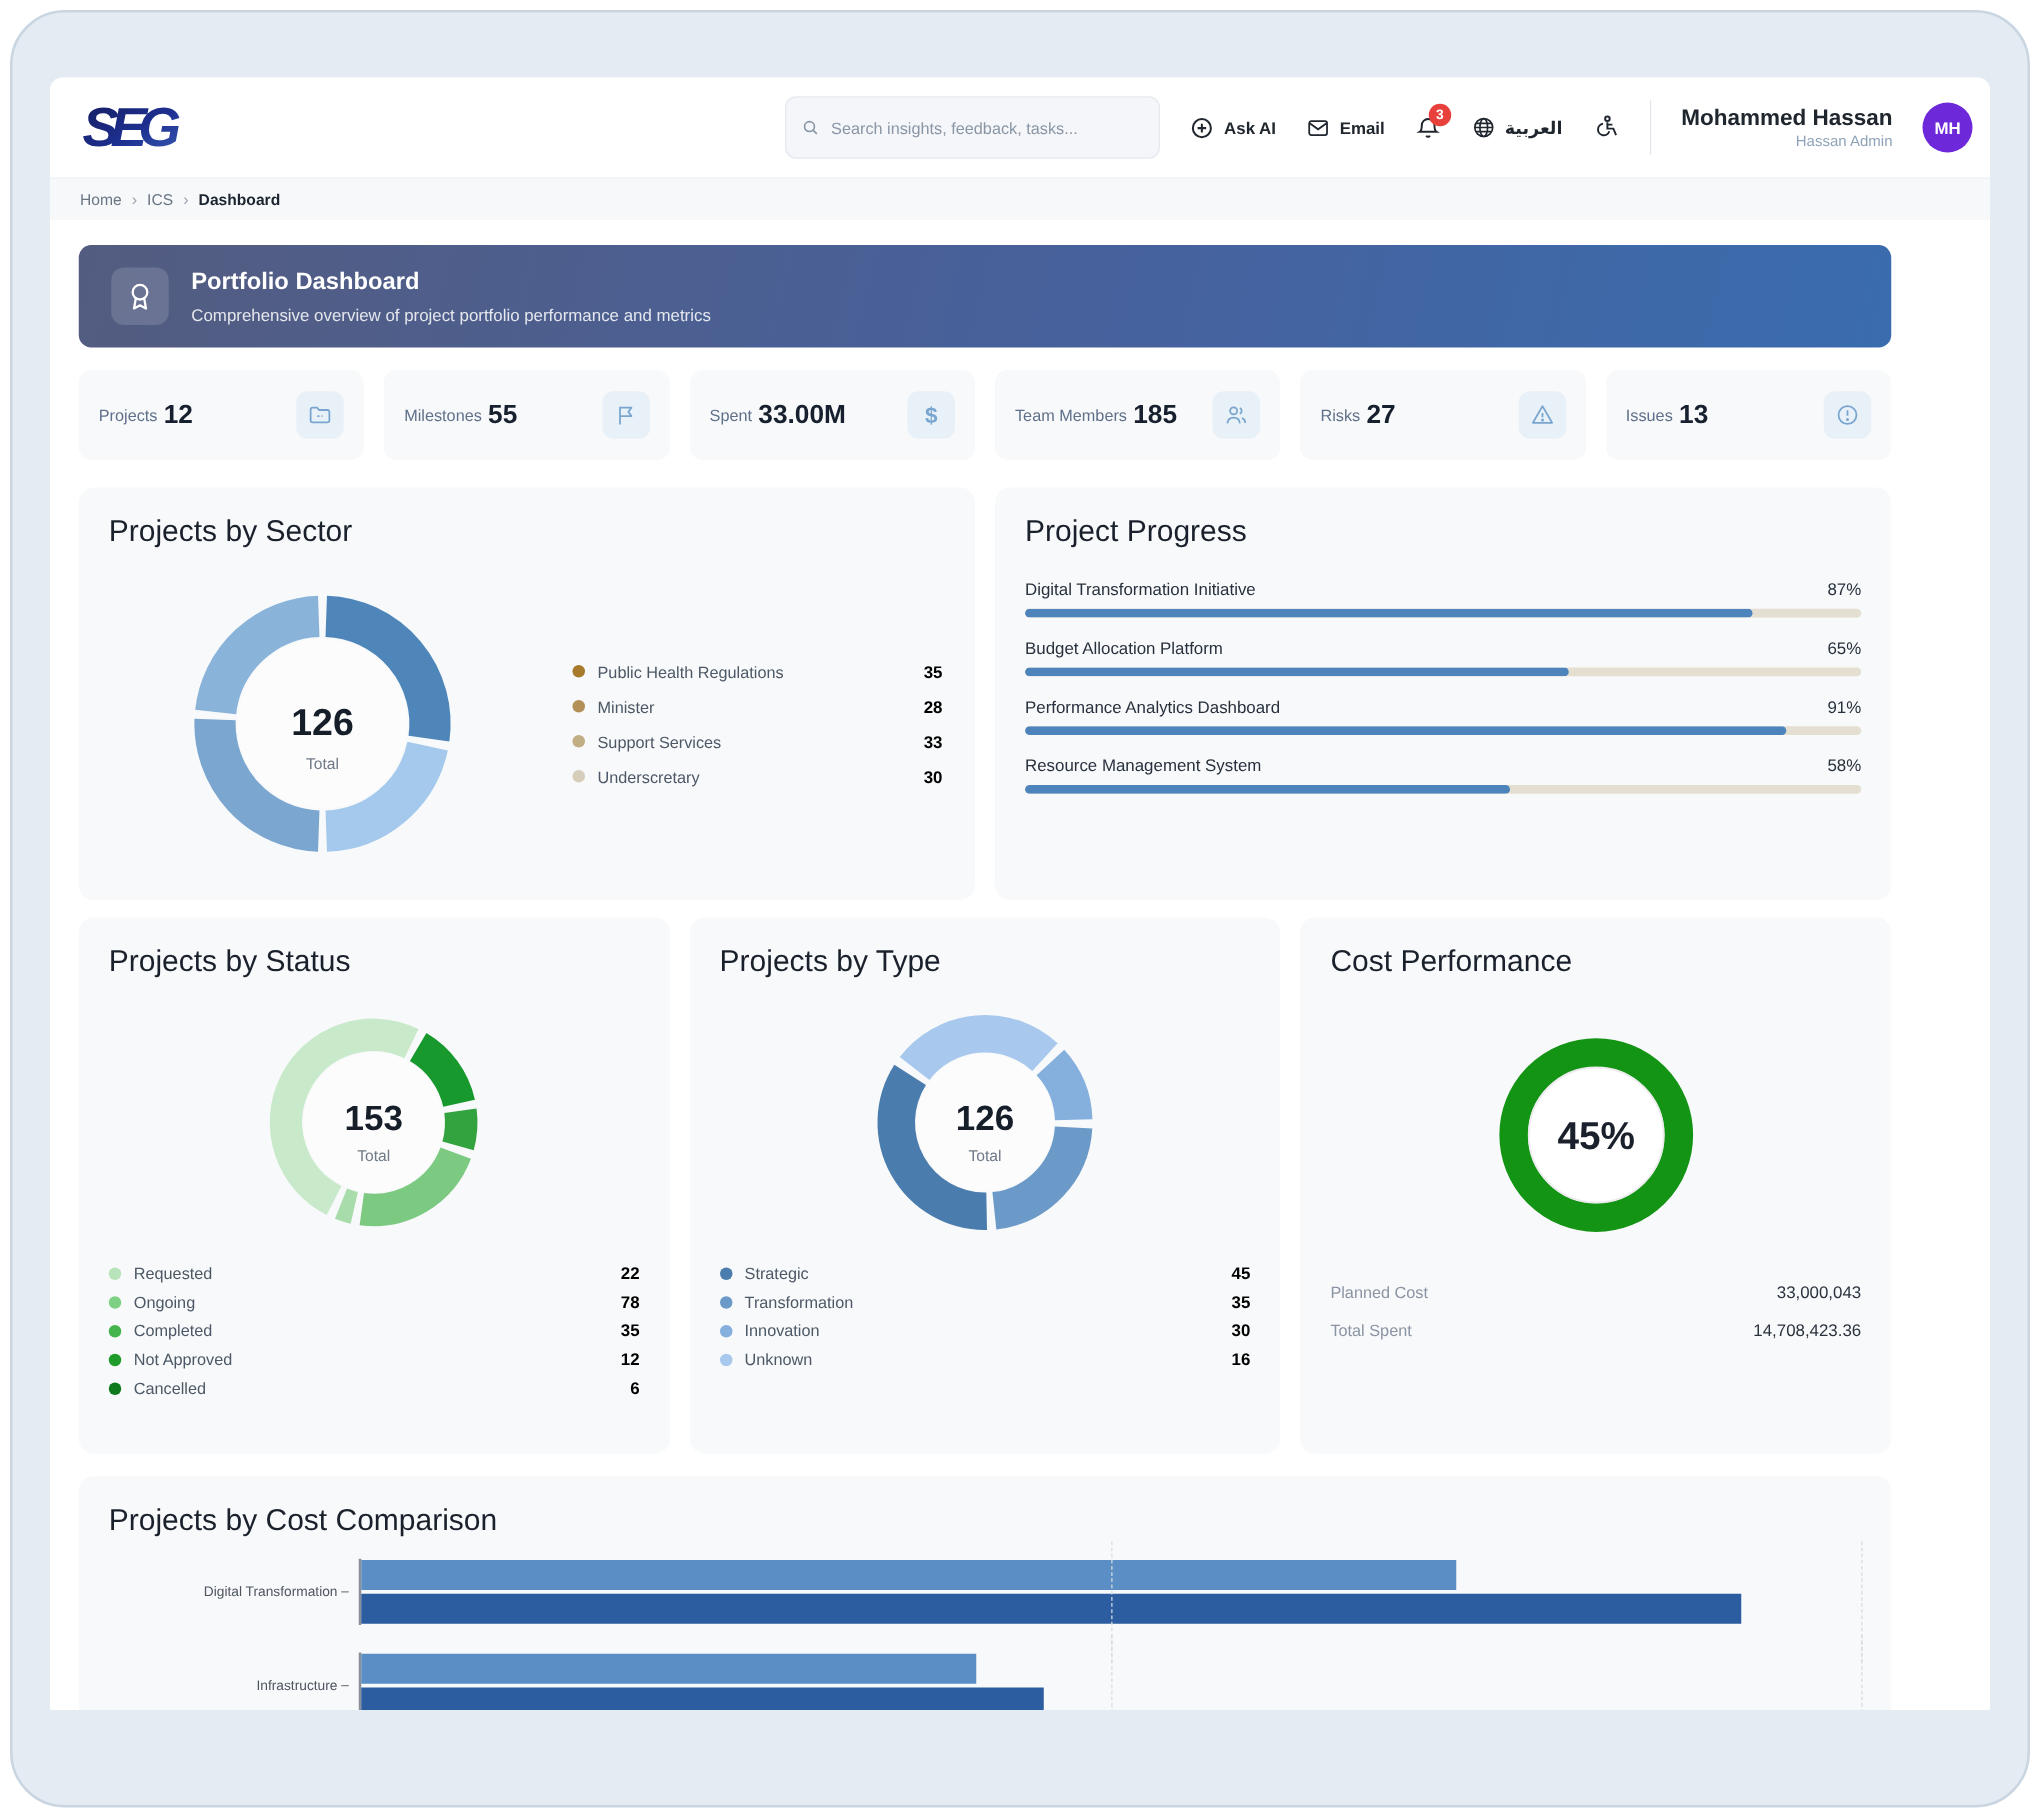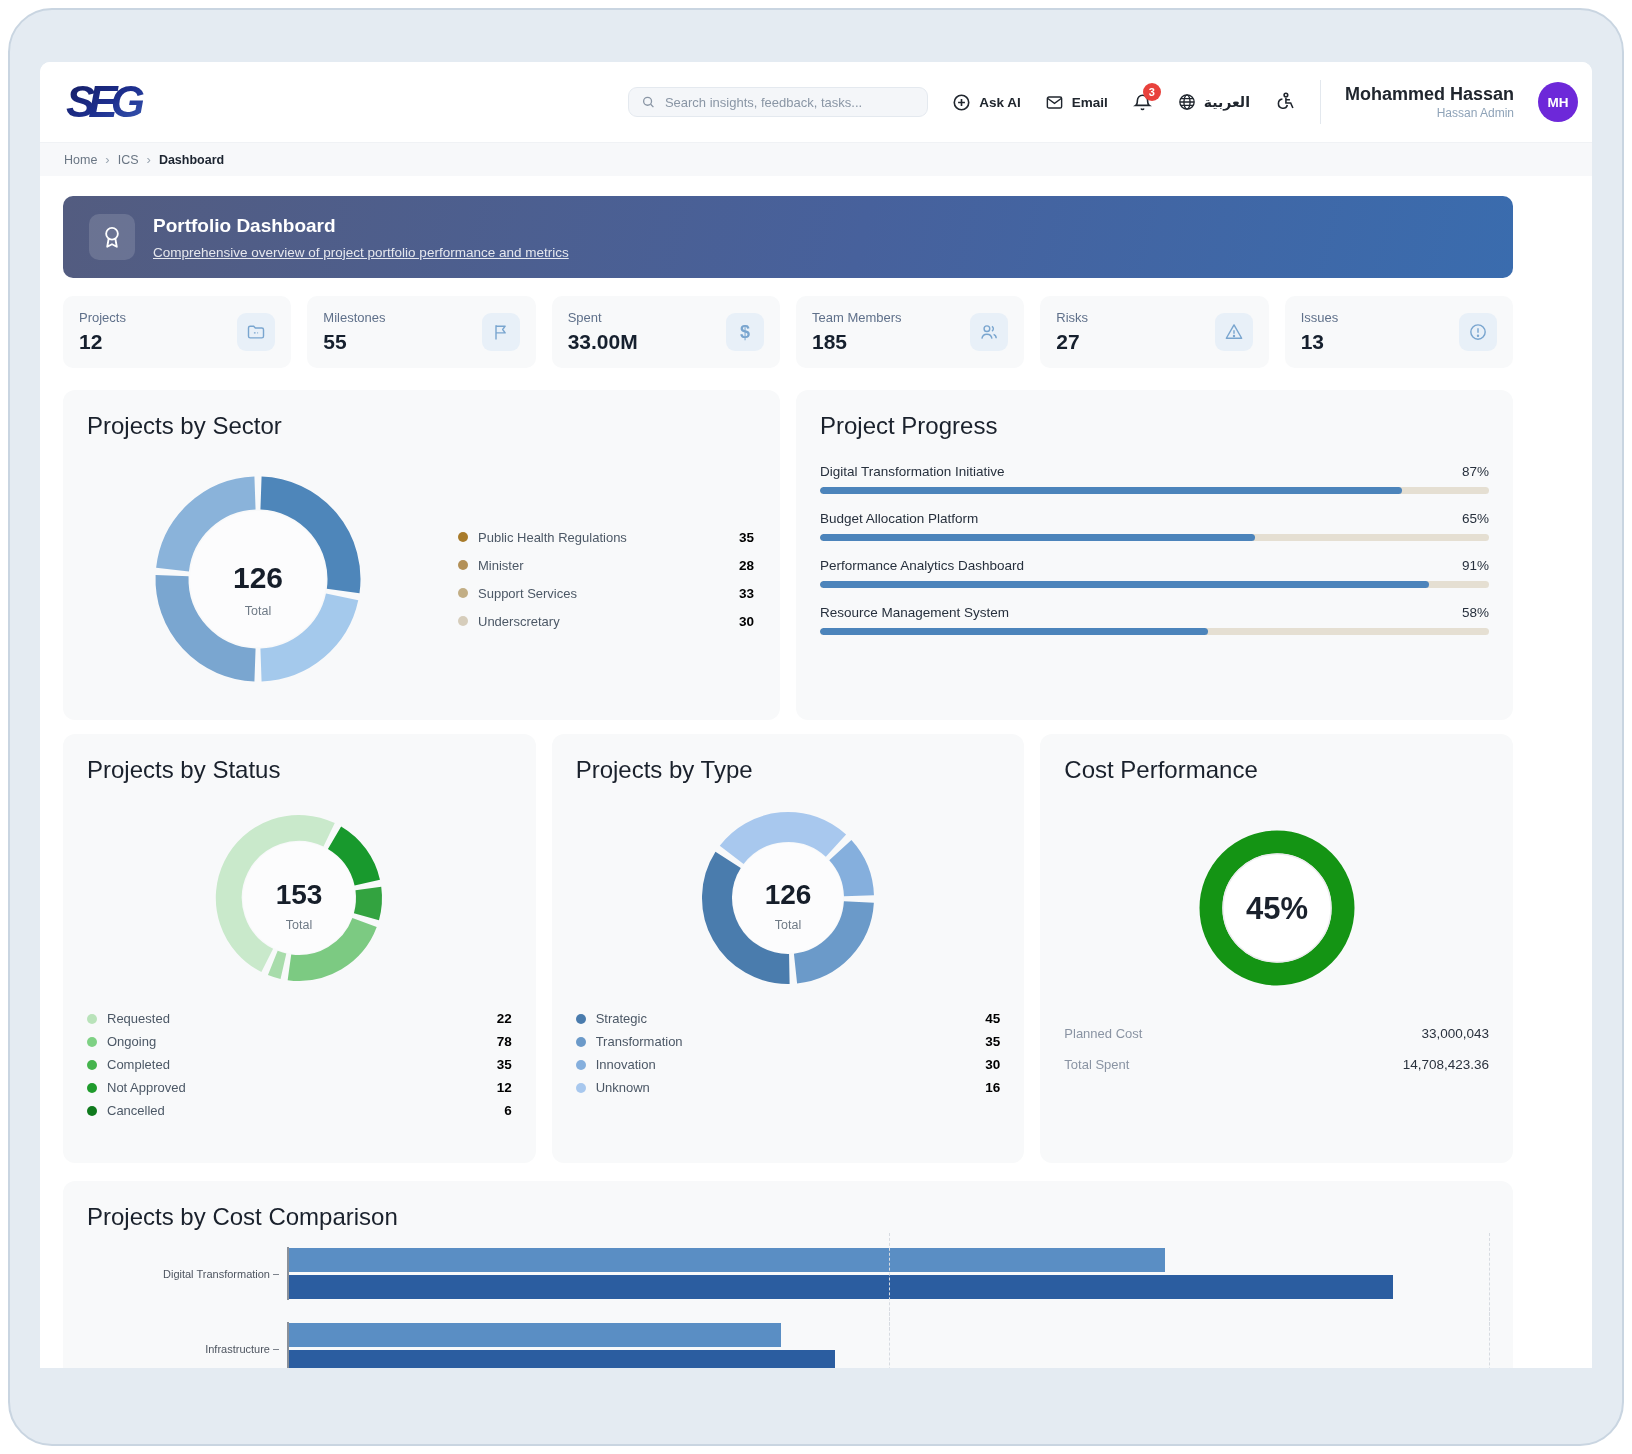--- a/index.html
+++ b/index.html
@@ -9,21 +9,21 @@
 
   
   .frame { position:absolute; inset:8px; background:#e4ebf2; border:2px solid #c9d5e1; border-radius:44px; }
   .page  { position:absolute; left:40px; top:62px; right:40px; bottom:86px; background:#ffffff;
            border-radius:10px 10px 0 0; overflow:hidden; }
 
   
   .hdr { height:80px; display:flex; align-items:center; padding:0 14px 0 24px; background:#fff; }
   .logo-svg { display:block; }
   .hdr-right { margin-left:auto; display:flex; align-items:center; gap:24px; }
-  .search { display:flex; align-items:center; gap:9px; width:300px; height:30px; background:#f4f6f9;
+  .search { display:flex; align-items:center; gap:9px; width:300px; height:50px; background:#f4f6f9;
             border:1px solid #e4e9ef; border-radius:9px; padding:0 12px; }
   .search input { border:none; outline:none; background:transparent; font-size:13px; color:#44505e; width:100%;
             font-family:"Liberation Sans","DejaVu Sans",sans-serif; }
   .search input::placeholder { color:#8a96a5; }
   .icon-btn { display:flex; align-items:center; gap:8px; font-size:13.5px; font-weight:700; color:#20262e; cursor:pointer; }
   .bell-wrap { position:relative; }
   .badge { position:absolute; top:-9px; right:-8px; min-width:18px; height:18px; border-radius:9px; background:#e8413c;
            color:#fff; font-size:11px; font-weight:700; display:flex; align-items:center; justify-content:center; padding:0 4px; }
   .lang { display:flex; align-items:center; gap:7px; font-size:14px; font-weight:700; color:#20262e; cursor:pointer; }
   .vdiv { width:1px; height:44px; background:#e3e8ee; }
@@ -40,25 +40,25 @@
   .crumbs .cur { color:#1c2430; font-weight:700; }
 
   
   .content { padding:20px 79px 0 23px; }
 
   .banner { height:82px; border-radius:10px; display:flex; align-items:center; gap:18px; padding:0 26px;
             background:linear-gradient(103deg,#535c80 0%,#47619c 55%,#3a6cae 100%); }
   .banner .ic { width:46px; height:46px; border-radius:10px; background:rgba(255,255,255,.14);
                 display:flex; align-items:center; justify-content:center; }
   .banner .t1 { color:#fff; font-size:19px; font-weight:700; }
-  .banner .t2 { color:rgba(255,255,255,.85); font-size:13.5px; margin-top:8px;text-decoration:underline; }
+  .banner .t2 { color:rgba(255,255,255,.85); font-size:13.5px; margin-top:8px; }
 
   .stats { margin-top:18px; display:grid; grid-template-columns:repeat(6,1fr); gap:16px; }
   .stat-card { background:#f8f9fa; border-radius:10px; height:72px; padding:12px 16px; display:flex; align-items:center; }
-  .stat-card .txt { display:flex; flex-direction:column; gap:5px; }
+  .stat-card .txt { display:flex; flex-direction:row; gap:5px;align-items:center; }
   .stat-card .lb { font-size:13px; color:#5f708a; }
   .stat-card .vl { font-size:21px; font-weight:700; color:#16202e; }
   .stat-card .ibox { margin-left:auto; width:38px; height:38px; border-radius:9px; background:#e8f0f8;
                      display:flex; align-items:center; justify-content:center; color:#79a5cf; font-weight:700; }
 
   .card { background:#f8f9fa; border-radius:12px; padding:22px 24px; overflow:hidden; }
   .card-title { font-size:24px; font-weight:500; color:#1a212c; }
 
   .cards2 { margin-top:22px; display:grid; grid-template-columns:1fr 1fr; gap:16px; height:330px; }
   .sector-body { display:flex; align-items:center; height:250px; margin-top:14px; }

